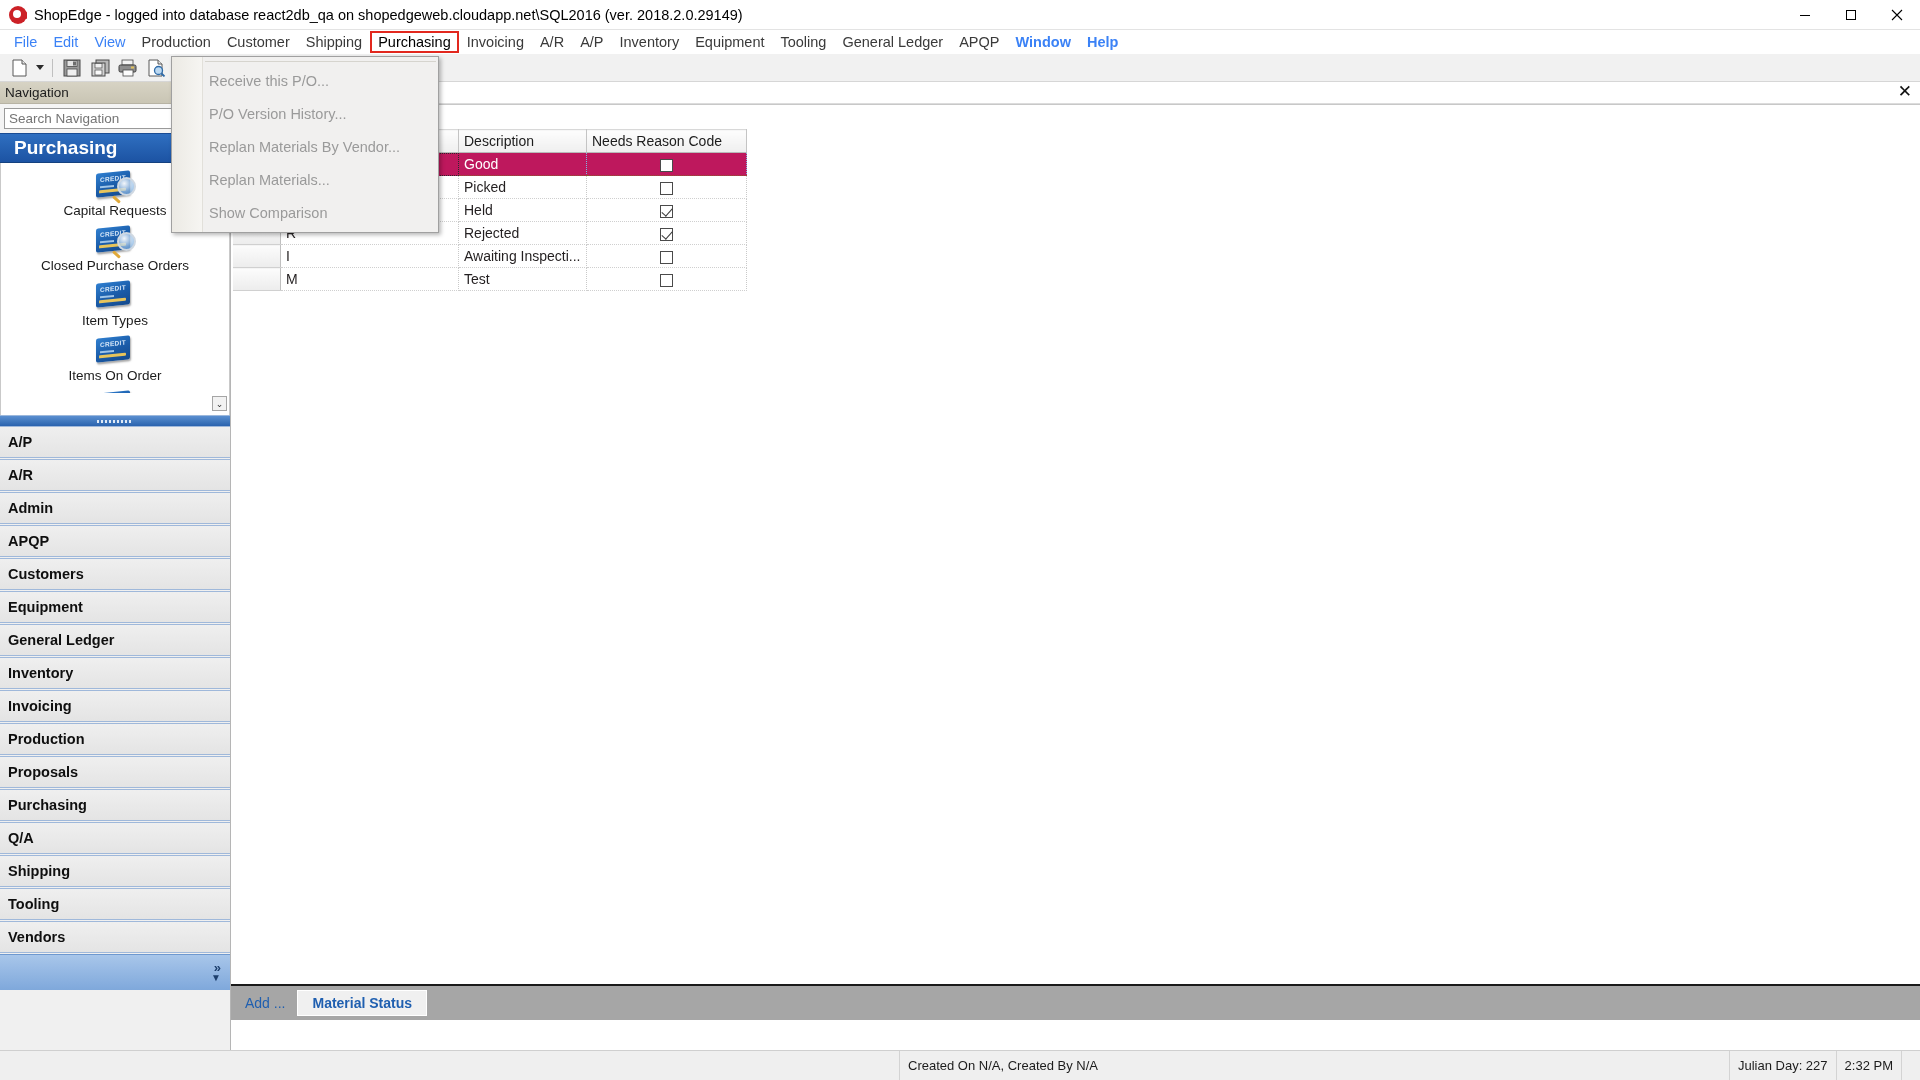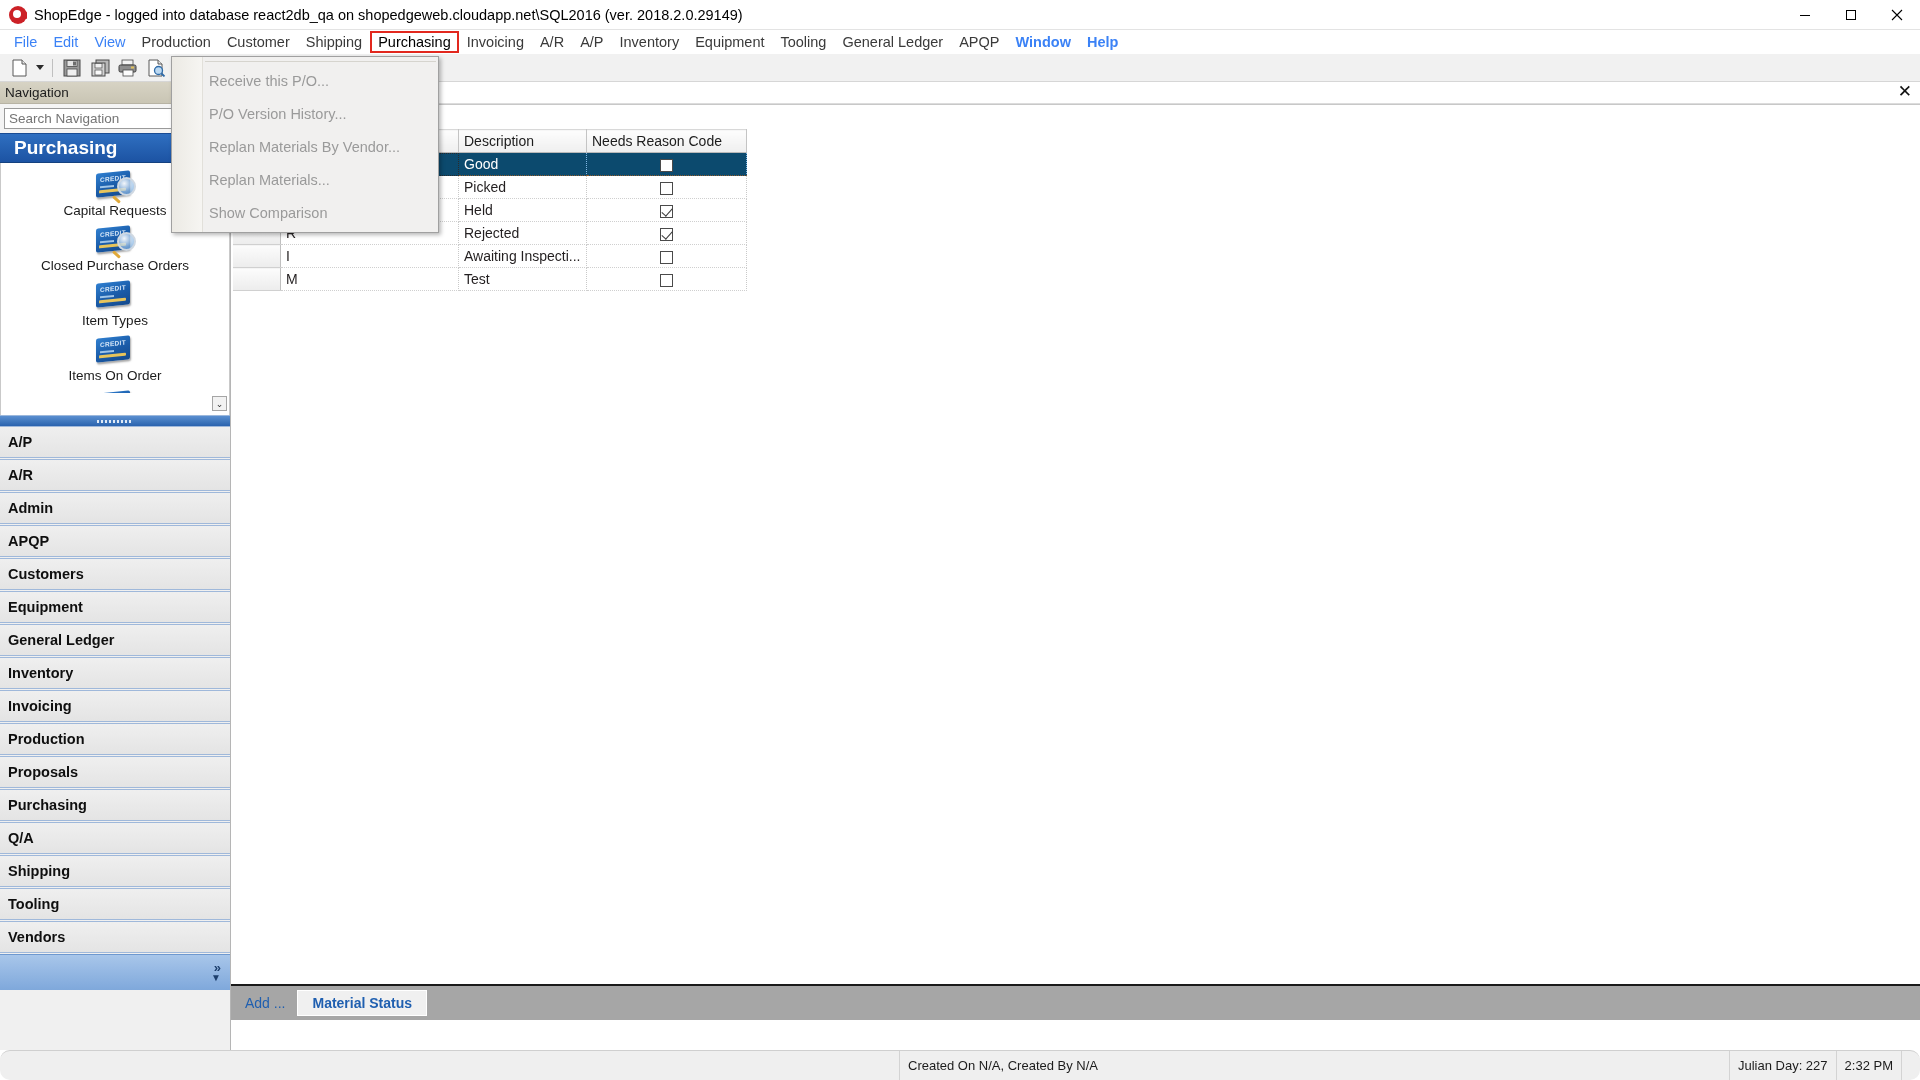--- a/index.html
+++ b/index.html
@@ -340,21 +340,21 @@
     height: 23px;
     vertical-align: middle;
     background: #ffffff;
   }
   .grid td.sel-cell {
     background: linear-gradient(#fcfcfc,#ececec);
     border-right: 1px solid #bfbfbf;
     border-bottom: 1px solid #d0d0d0;
   }
   .grid tr.selected td {
-    background: #0c4a6e;
+    background: #be185d;
     color: #ffffff;
     border-bottom: 1px dotted #8c5a2b;
     border-right: 1px dotted #7fb7e4;
   }
   .grid tr.selected td.sel-cell {
     background: linear-gradient(#fcfcfc,#e8e8e8);
     color: #231f20;
     border: 1px solid #9c9c9c;
     border-right: 1px solid #9c9c9c;
   }
@@ -412,21 +412,20 @@
   .statusbar {
     position: absolute;
     left: 0; bottom: 0;
     width: 1920px; height: 30px;
     background: #efefef;
     border-top: 1px solid #cfcfcf;
     display: flex;
     align-items: stretch;
     font-size: 13px;
     color: #1c1c1c;
-    border-radius: 10px;
   }
   .sb-cell {
     display: flex; align-items: center;
     padding: 0 8px;
     border-right: 1px solid #d3d3d3;
   }
   .sb-grow { flex: 1; }
   .sb-left-pad { width: 900px; border-right: 1px solid #d3d3d3; }
   .sb-spacer { width: 18px; }
 

